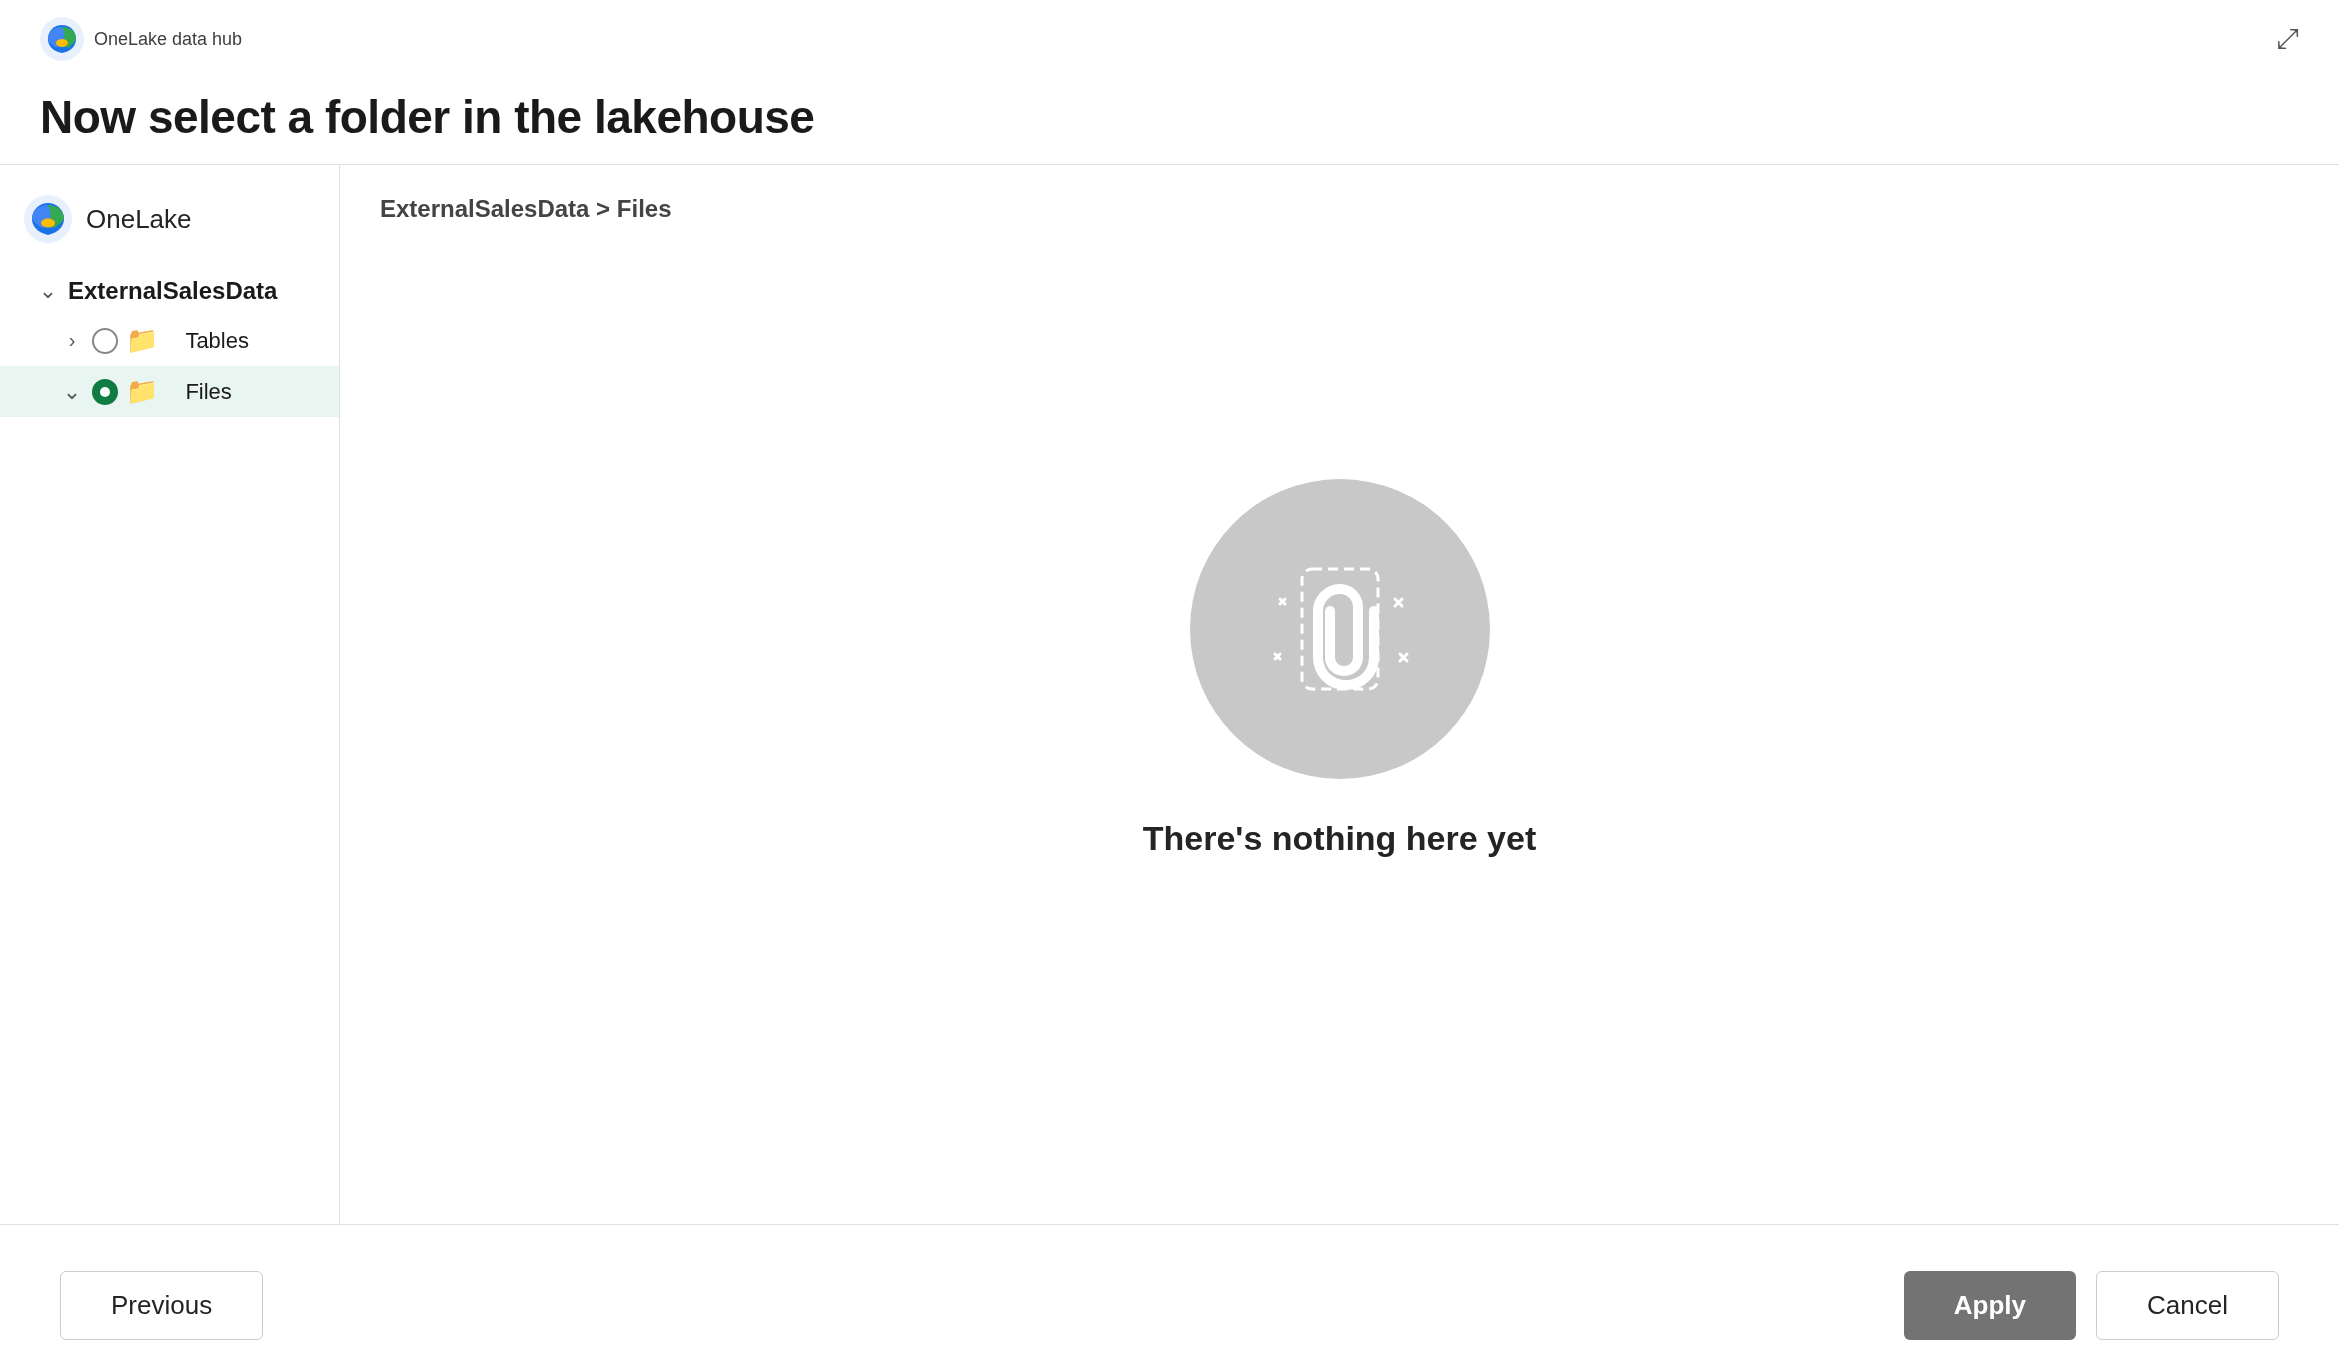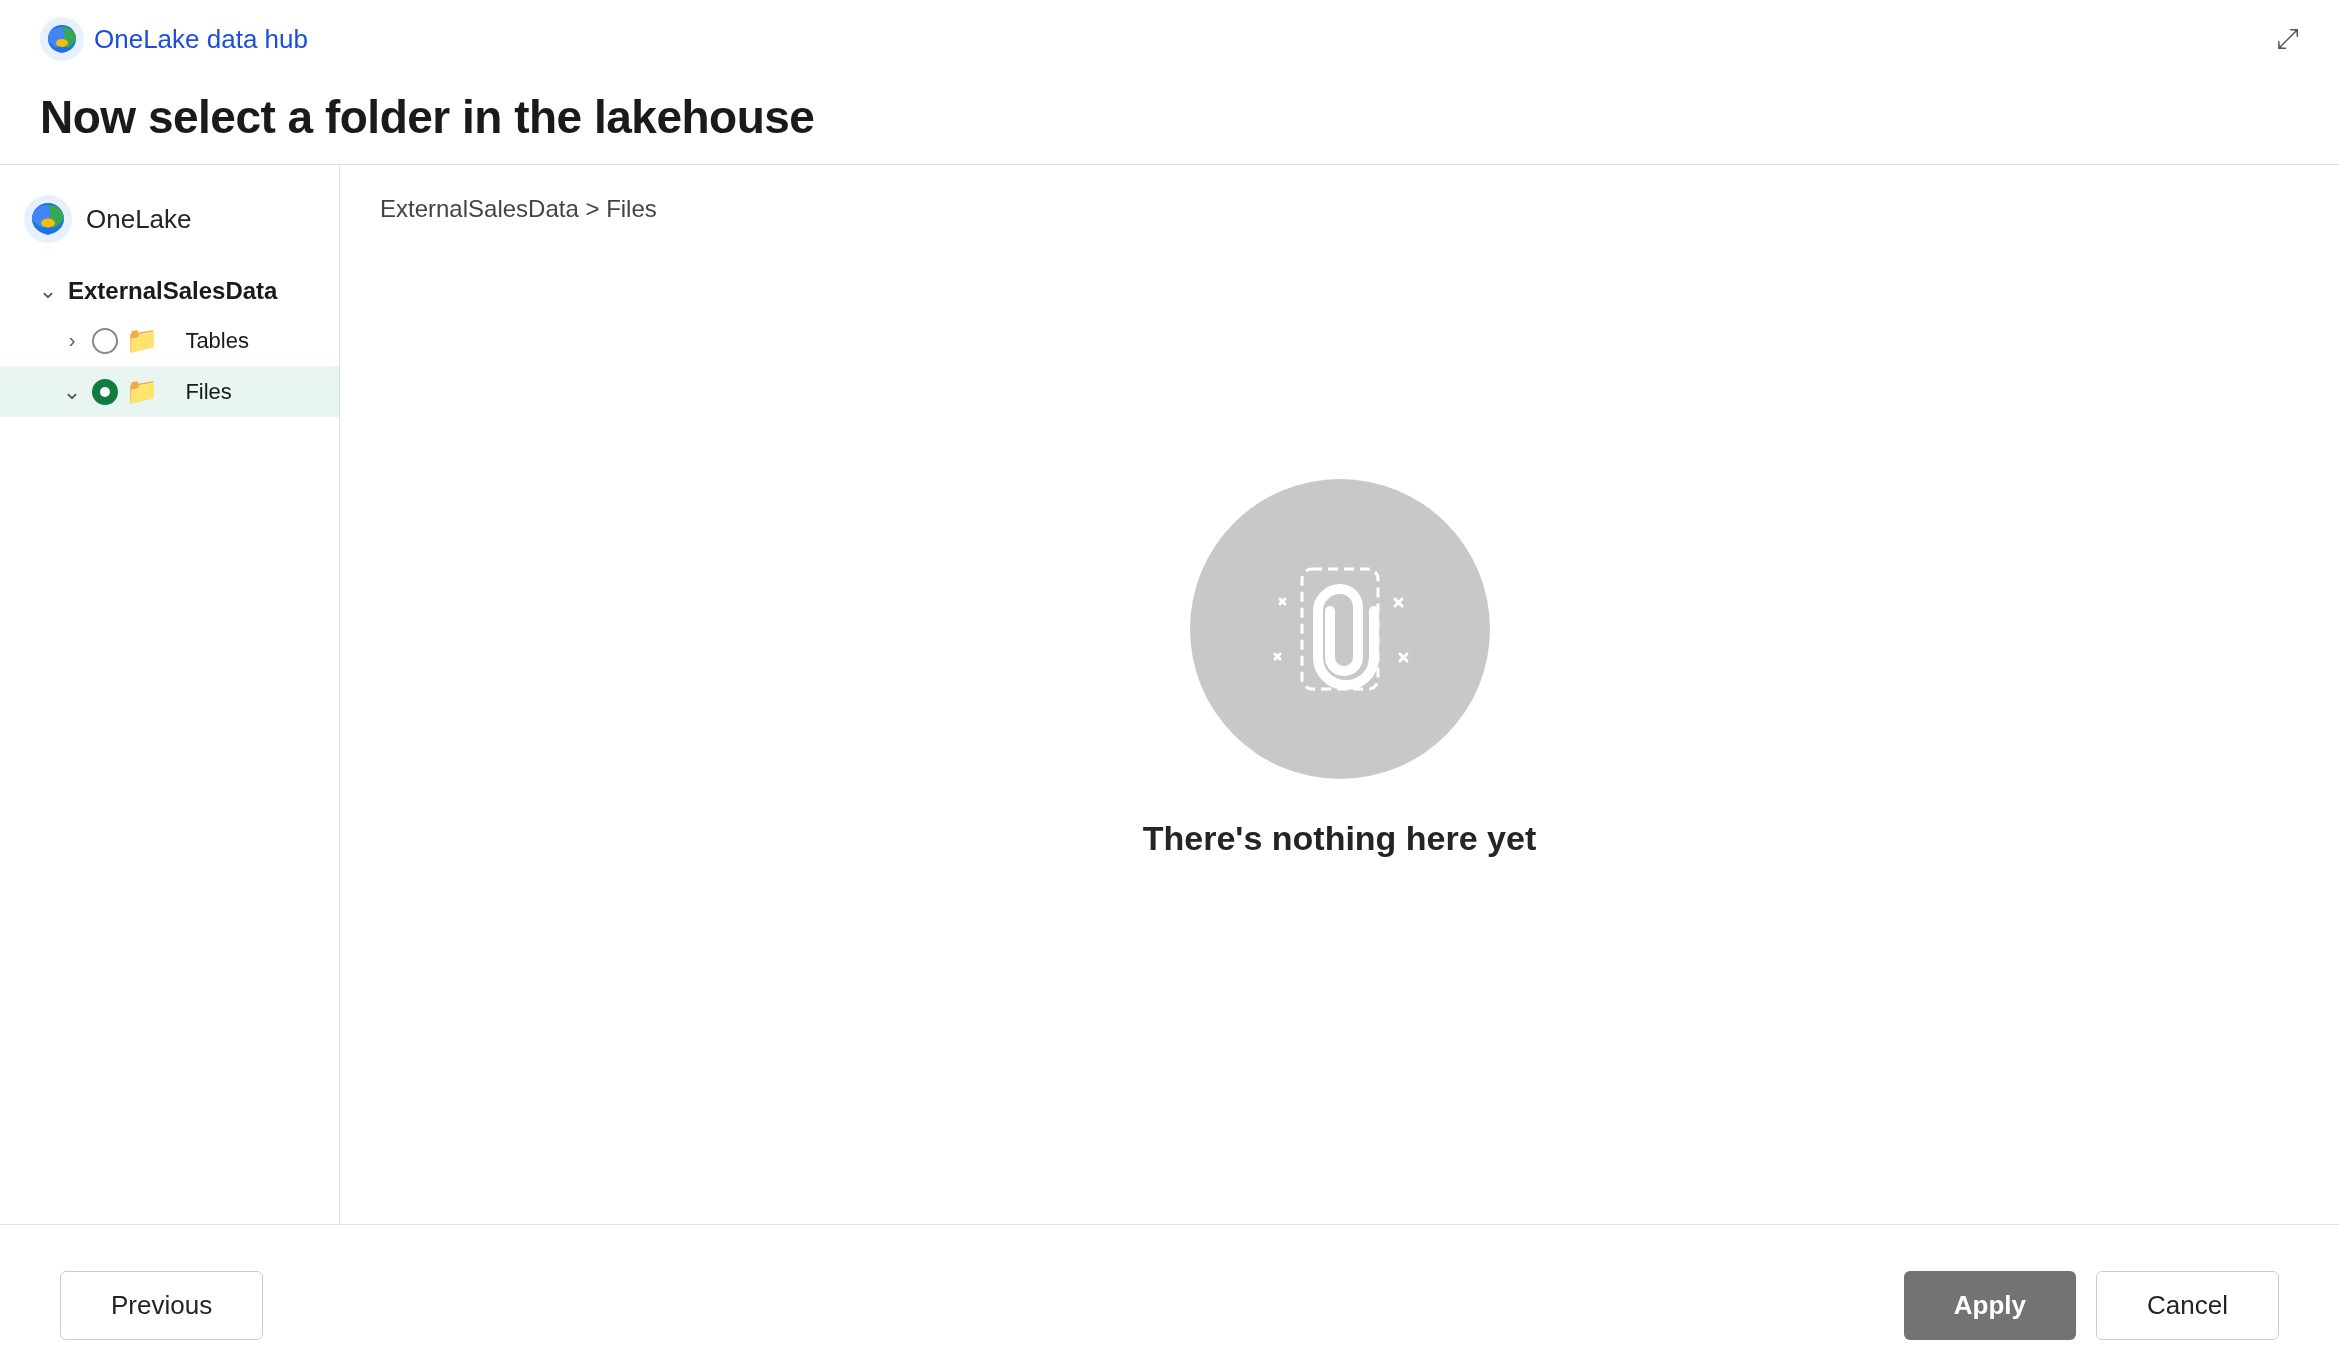--- a/index.html
+++ b/index.html
@@ -24,22 +24,22 @@
     .header-left {
       display: flex;
       align-items: center;
       gap: 10px;
     }
     .onelake-logo {
       width: 44px;
       height: 44px;
     }
     .header-title {
-      font-size: 26px;
-      color: #1d4ed8;
+      font-size: 18px;
+      color: #404040;
       font-weight: 400;
     }
     .expand-icon {
       font-size: 28px;
       color: #555;
       cursor: pointer;
     }
 
     
     .page-title-section {
@@ -163,21 +163,21 @@
       padding: 30px 40px;
       display: flex;
       flex-direction: column;
       align-items: flex-start;
     }
 
     .breadcrumb {
       font-size: 24px;
       color: #444;
       margin-bottom: 0;
-      font-weight: 400;
+      font-weight: 700;
     }
 
     .empty-state {
       flex: 1;
       display: flex;
       flex-direction: column;
       align-items: center;
       justify-content: center;
       width: 100%;
       padding-bottom: 80px;

